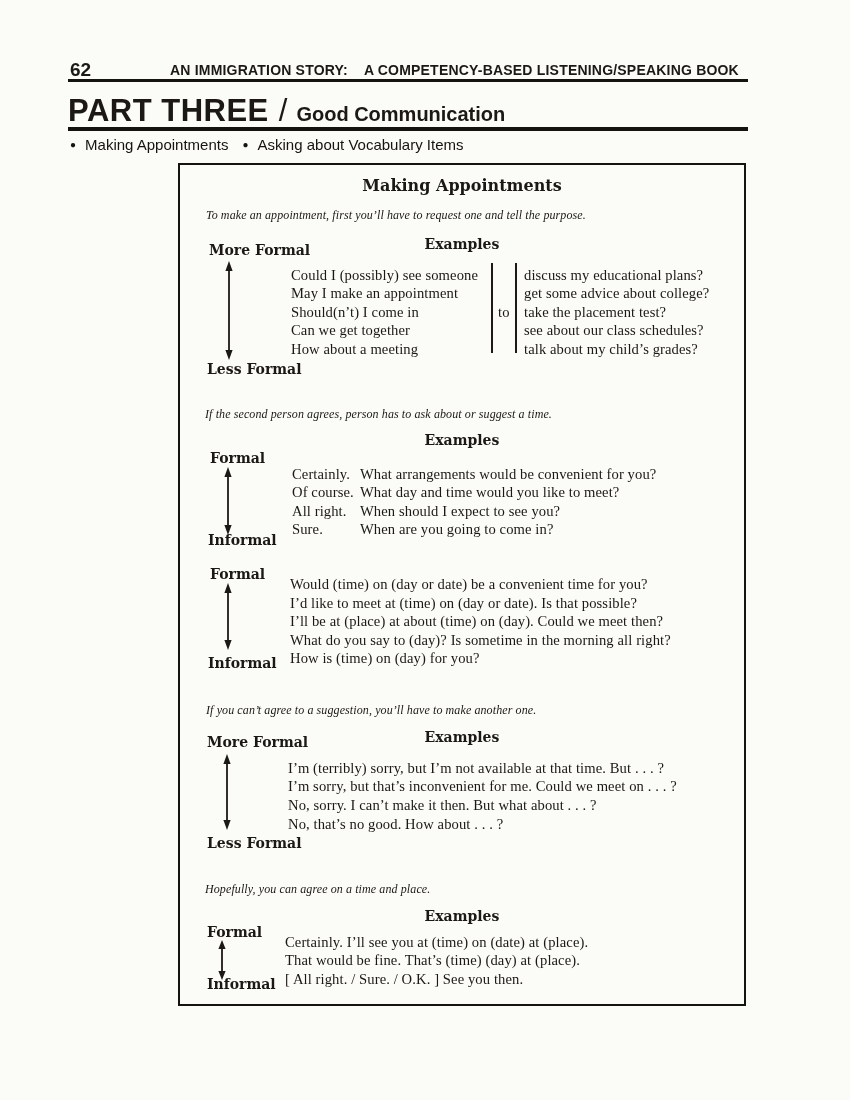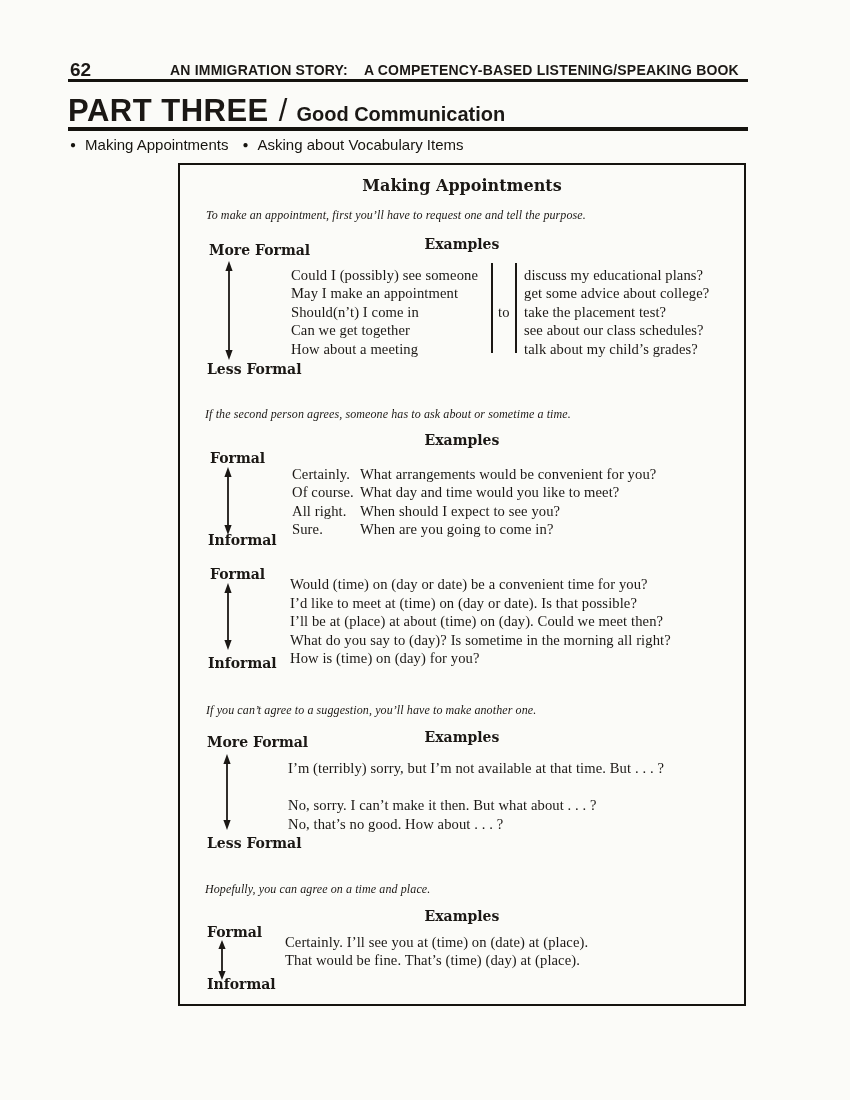--- a/index.html
+++ b/index.html
@@ -86,21 +86,21 @@
     <div class="abs vbar" style="left:311px;top:98px;height:90px;"></div>
     <div class="abs body-line" style="left:318px;top:139px;">to</div>
     <div class="abs vbar" style="left:335px;top:98px;height:90px;"></div>
     <div class="abs body-line" style="left:344px;top:102px;">discuss my educational plans?</div>
     <div class="abs body-line" style="left:344px;top:120px;">get some advice about college?</div>
     <div class="abs body-line" style="left:344px;top:139px;">take the placement test?</div>
     <div class="abs body-line" style="left:344px;top:157px;">see about our class schedules?</div>
     <div class="abs body-line" style="left:344px;top:176px;">talk about my child’s grades?</div>
     <div class="abs scale-label" style="left:27px;top:196px;">Less Formal</div>
 
-    <div class="abs intro" style="left:25px;top:242px;">If the second person agrees, someone has to ask about or sometime a time.</div>
+    <div class="abs intro" style="left:25px;top:242px;">If the second person agrees, person has to ask about or suggest a time.</div>
     <div class="abs examples" style="top:267px;">Examples</div>
     <div class="abs scale-label" style="left:30px;top:285px;">Formal</div>
     <svg class="arrow-svg" style="left:42px;top:302px;" width="12" height="68" viewBox="0 0 12 68">
       <line x1="6" y1="6" x2="6" y2="62" stroke="#1b1815" stroke-width="1.8"></line>
       <polygon points="6,0 2.4,10 9.6,10" fill="#1b1815"></polygon>
       <polygon points="6,68 2.4,58 9.6,58" fill="#1b1815"></polygon>
     </svg>
     <div class="abs body-line" style="left:112px;top:301px;">Certainly.</div>
     <div class="abs body-line" style="left:112px;top:319px;">Of course.</div>
     <div class="abs body-line" style="left:112px;top:338px;">All right.</div>
@@ -126,30 +126,32 @@
 
     <div class="abs intro" style="left:26px;top:538px;">If you can’t agree to a suggestion, you’ll have to make another one.</div>
     <div class="abs examples" style="top:564px;">Examples</div>
     <div class="abs scale-label" style="left:27px;top:569px;">More Formal</div>
     <svg class="arrow-svg" style="left:41px;top:589px;" width="12" height="76" viewBox="0 0 12 76">
       <line x1="6" y1="6" x2="6" y2="70" stroke="#1b1815" stroke-width="1.8"></line>
       <polygon points="6,0 2.4,10 9.6,10" fill="#1b1815"></polygon>
       <polygon points="6,76 2.4,66 9.6,66" fill="#1b1815"></polygon>
     </svg>
     <div class="abs body-line" style="left:108px;top:595px;">I’m (terribly) sorry, but I’m not available at that time. But . . . ?</div>
+    <div class="abs body-line" style="left:108px;top:613px;">I’m sorry, but that’s inconvenient for me. Could we meet on . . . ?</div>
     <div class="abs body-line" style="left:108px;top:632px;">No, sorry. I can’t make it then. But what about . . . ?</div>
     <div class="abs body-line" style="left:108px;top:651px;">No, that’s no good. How about . . . ?</div>
     <div class="abs scale-label" style="left:27px;top:670px;">Less Formal</div>
 
     <div class="abs intro" style="left:25px;top:717px;">Hopefully, you can agree on a time and place.</div>
     <div class="abs examples" style="top:743px;">Examples</div>
     <div class="abs scale-label" style="left:27px;top:759px;">Formal</div>
     <svg class="arrow-svg" style="left:36px;top:775px;" width="12" height="40" viewBox="0 0 12 40">
       <line x1="6" y1="5" x2="6" y2="35" stroke="#1b1815" stroke-width="1.8"></line>
       <polygon points="6,0 2.4,9 9.6,9" fill="#1b1815"></polygon>
       <polygon points="6,40 2.4,31 9.6,31" fill="#1b1815"></polygon>
     </svg>
     <div class="abs body-line" style="left:105px;top:769px;">Certainly. I’ll see you at (time) on (date) at (place).</div>
     <div class="abs body-line" style="left:105px;top:787px;">That would be fine. That’s (time) (day) at (place).</div>
+    <div class="abs body-line" style="left:105px;top:806px;">[ All right. / Sure. / O.K. ] See you then.</div>
     <div class="abs scale-label" style="left:27px;top:811px;">Informal</div>
 
   </div>
 </div>
 
 </body></html>

